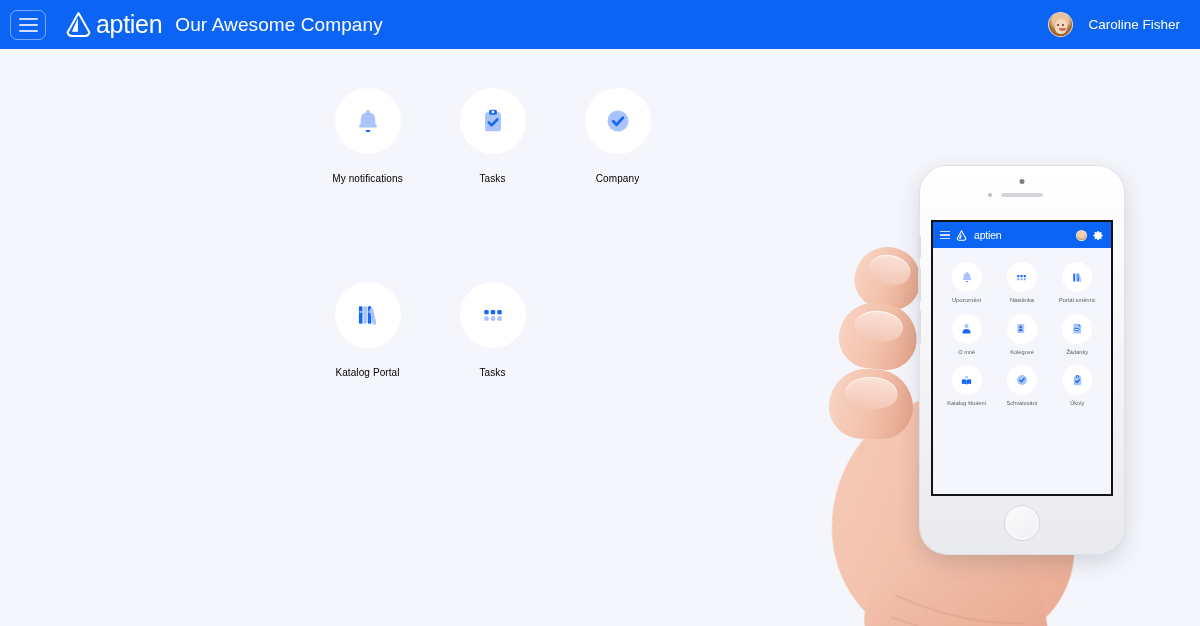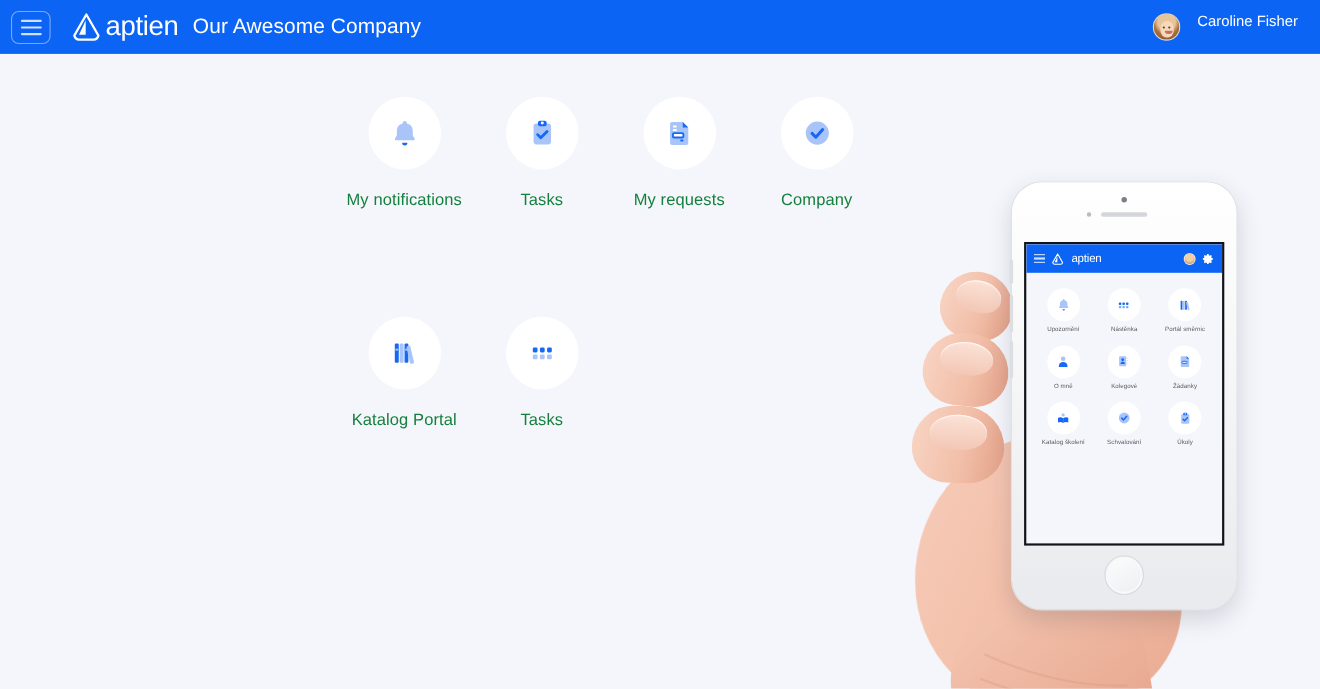--- a/index.html
+++ b/index.html
@@ -28,21 +28,21 @@
   .logo-mark{ width:27px;height:27px; flex:none; }
   .brand-name{
     font-size:25px; color:#fff; letter-spacing:-.3px;
     margin-left:4px; font-weight:400;
   }
   .company{
     font-size:19px; color:#fff; margin-left:13px;
     letter-spacing:.1px; white-space:nowrap;text-align:center;
   }
   .user{
-    margin-left:auto; display:flex; gap:15px;
+    margin-left:auto; display:flex; align-items:center; gap:15px;
     padding-right:8px; cursor:pointer;
   }
   .avatar{
     width:25px;height:25px;border-radius:50%;
     background:#d8b08c; overflow:hidden; position:relative; flex:none;
     border:1px solid rgba(255,255,255,.5);
   }
   .avatar .hair{position:absolute;inset:0;background:radial-gradient(circle at 50% 30%,#e8c49a 0 40%,#a9703e 60%,#7d4e24 100%);}
   .avatar .face{position:absolute;left:22%;top:28%;width:56%;height:62%;border-radius:50% 50% 46% 46%;background:#f6d9bd;}
   .avatar .eye{position:absolute;width:2px;height:2px;border-radius:50%;background:#5b3a1e;top:48%;}
@@ -59,21 +59,21 @@
   .tile{
     width:125px; text-align:center; cursor:pointer;
     user-select:none;
   }
   .circle{
     width:66px;height:66px;border-radius:50%;
     background:#ffffff; margin:0 auto;
     display:flex;align-items:center;justify-content:center;
   }
   .tile-label{
-    margin-top:19px; font-size:15px; color:#15803d;
+    margin-top:19px; font-size:10px; color:#000000;
     letter-spacing:.1px; white-space:nowrap;
   }
   .row2{ margin-top:98px; }
 
   
   .phone-stage{
     position:absolute; left:825px; top:150px;
     width:375px; height:476px;
   }
   
@@ -224,33 +224,20 @@
         <svg width="28" height="28" viewBox="0 0 24 24">
           <rect x="5.2" y="4.6" width="13.6" height="16.2" rx="2.2" fill="#a8c4f8"></rect>
           <rect x="8.6" y="2.4" width="6.8" height="4.2" rx="1.5" fill="#1769f5"></rect>
           <circle cx="12" cy="4.2" r="1.15" fill="#ffffff"></circle>
           <path d="M8.4 13.2l2.4 2.5 4.9-5" fill="none" stroke="#1769f5" stroke-width="2.2" stroke-linecap="round" stroke-linejoin="round"></path>
         </svg>
       </div>
       <div class="tile-label">Tasks</div>
     </div>
 
-    <div class="tile">
-      <div class="circle">
-        <svg width="28" height="28" viewBox="0 0 24 24">
-          <path d="M6 3.4h8.3l4.3 4.3v12a1.6 1.6 0 0 1-1.6 1.6H6a1.6 1.6 0 0 1-1.6-1.6V5a1.6 1.6 0 0 1 1.6-1.6z" fill="#a8c4f8"></path>
-          <path d="M14.3 3.4l4.3 4.3h-4.3z" fill="#1769f5"></path>
-          <rect x="6.6" y="6.1" width="3.1" height="1.5" rx=".7" fill="#ffffff"></rect>
-          <rect x="6.6" y="8.9" width="3.1" height="1.5" rx=".7" fill="#ffffff"></rect>
-          <rect x="6.6" y="12" width="8.2" height="3.4" rx="1" fill="#ffffff" stroke="#1769f5" stroke-width="1.5"></rect>
-          <rect x="12.3" y="17" width="2.6" height="1.5" rx=".7" fill="#1769f5"></rect>
-        </svg>
-      </div>
-      <div class="tile-label">My requests</div>
-    </div>
 
     <div class="tile">
       <div class="circle">
         <svg width="30" height="30" viewBox="0 0 24 24">
           <circle cx="12" cy="12" r="8.4" fill="#a8c4f8"></circle>
           <path d="M8.2 12.2l2.7 2.8 5-5.6" fill="none" stroke="#1769f5" stroke-width="2.2" stroke-linecap="round" stroke-linejoin="round"></path>
         </svg>
       </div>
       <div class="tile-label">Company</div>
     </div>

